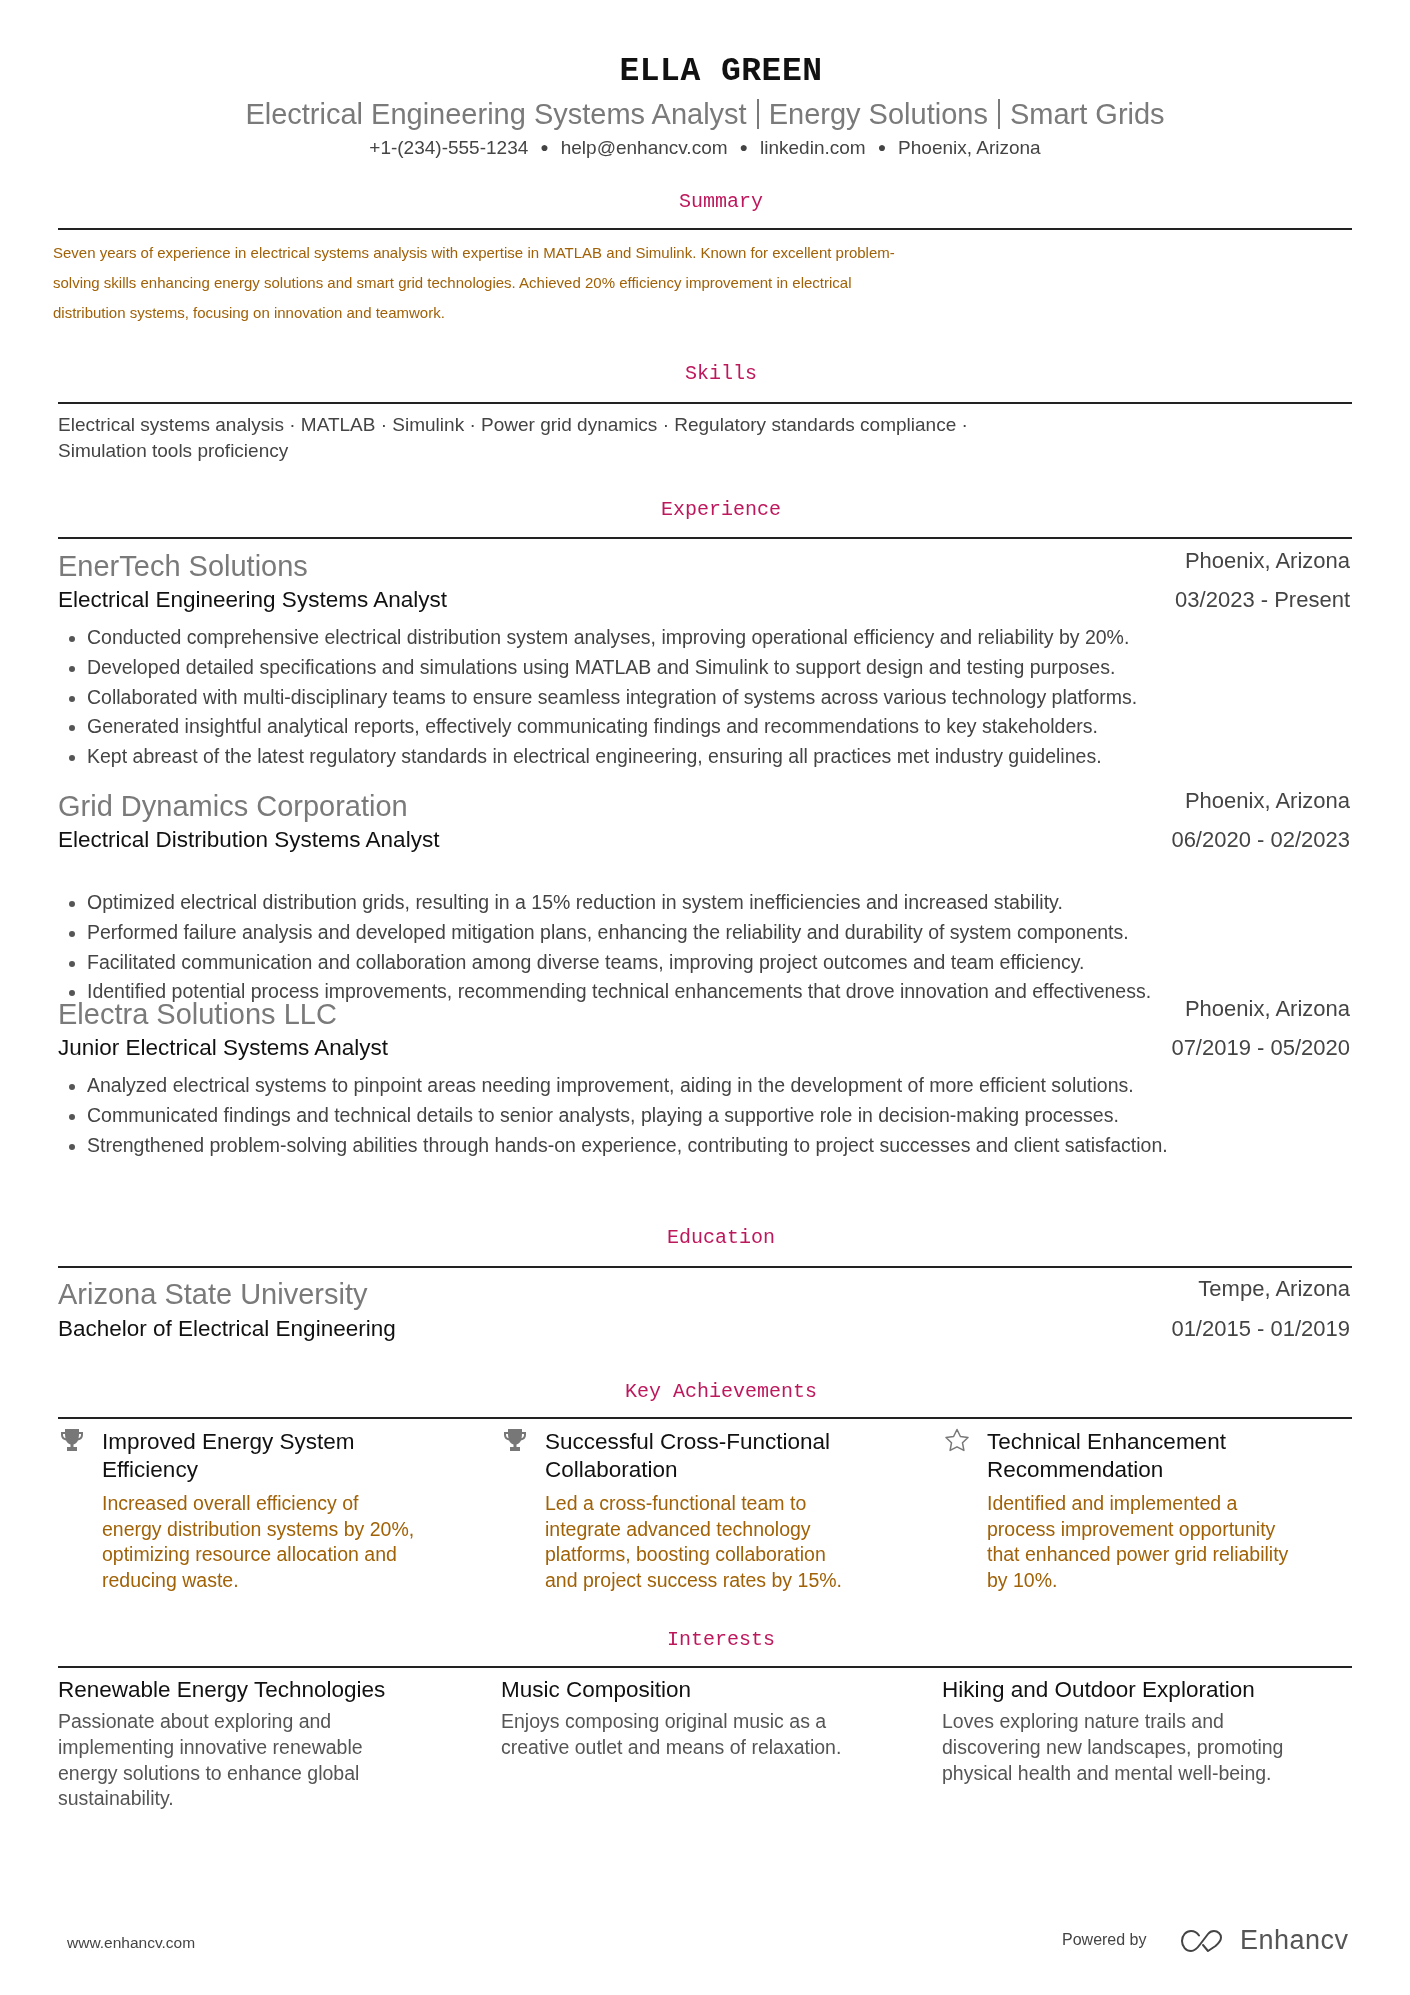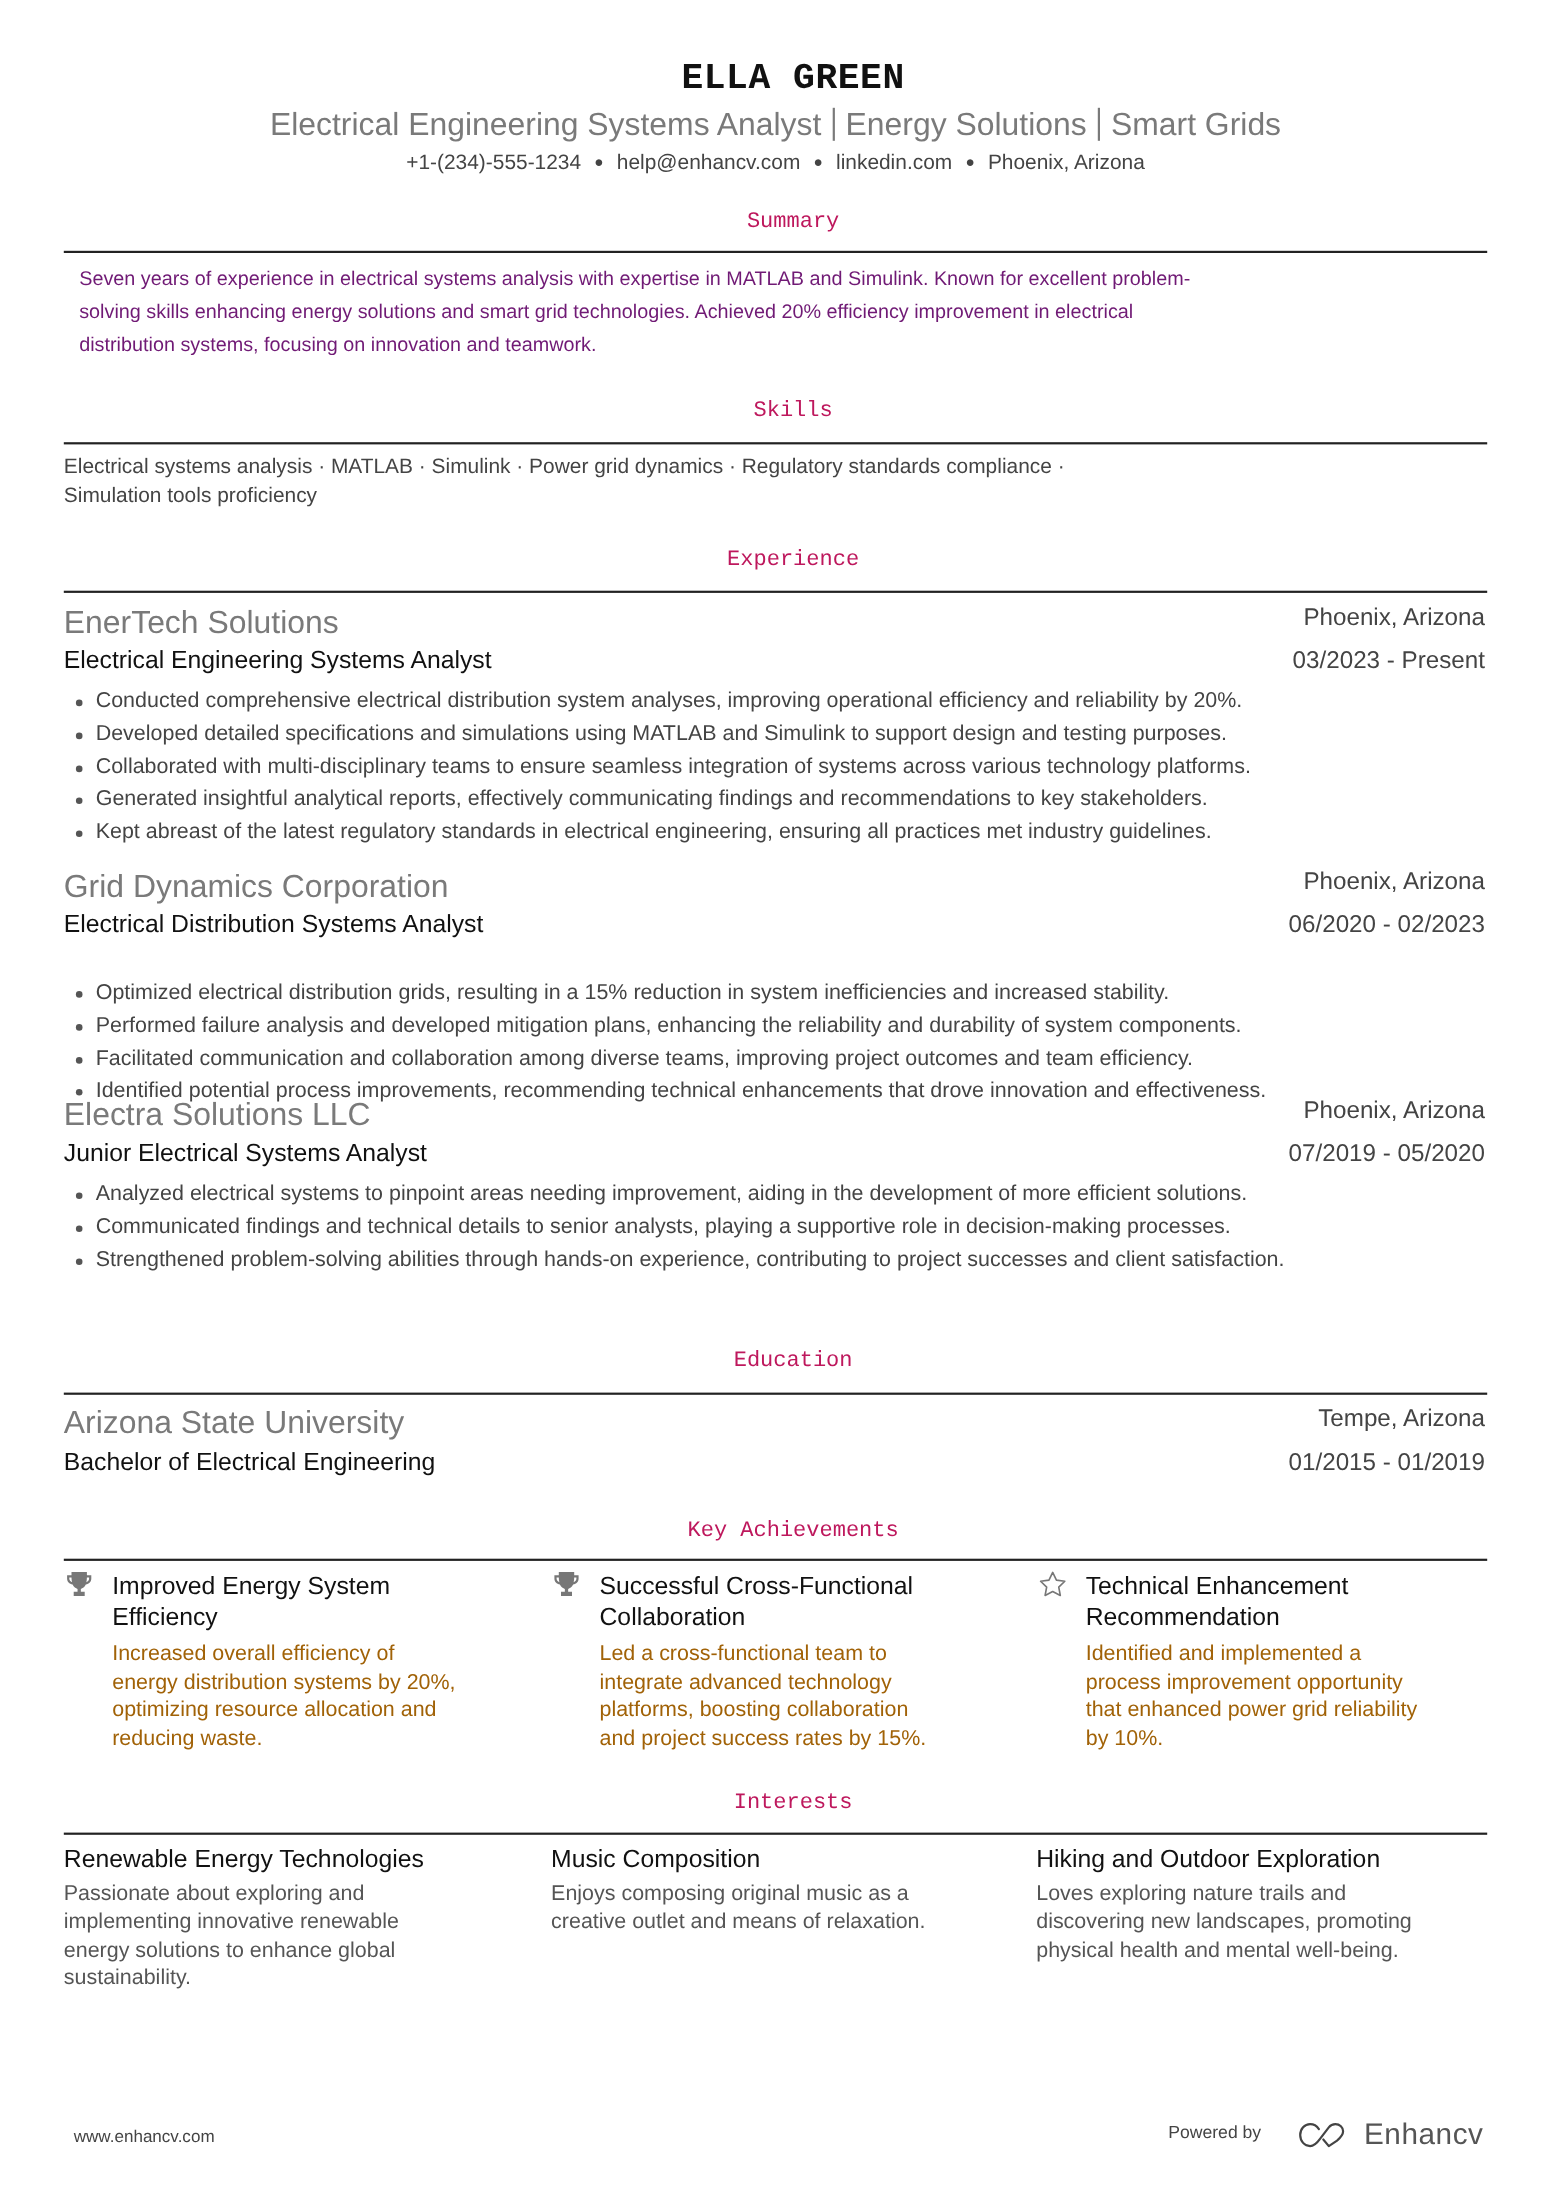--- a/index.html
+++ b/index.html
@@ -6,21 +6,21 @@
   body { width: 1410px; height: 1995px; position: relative; overflow: hidden; font-family: "Liberation Sans", sans-serif; color: #444444; }
   .abs { position: absolute; }
   .serif { font-family: Liberation Mono, monospace; margin-left: 16px; }
   .name { left: 0; width: 1410px; top: 52px; text-align: center; font-size: 33px; font-weight: bold; color: #111111; letter-spacing: 0.5px; line-height: 40px; }
   .tagline { left: 0; width: 1410px; top: 96px; text-align: center; font-size: 29px; color: #7a7a7a; line-height: 36px; }
   .tagline .sep { display: inline-block; width: 2px; height: 30px; background: #7a7a7a; vertical-align: -5px; margin: 0 10px; }
   .contacts { left: 0; width: 1410px; top: 134px; text-align: center; font-size: 19px; color: #444444; line-height: 26px; }
   .contacts .dot { margin: 0 12px; font-size: 14px; vertical-align: 2px; }
   .sec-head { left: 0; width: 1410px; text-align: center; font-size: 20px; color: #be185d; line-height: 36px; }
   .rule { left: 58px; width: 1294px; height: 2px; background: #222222; }
-  .para { left: 72px; width: 1294px; font-size: 18px; line-height: 30px; color: #701a75; }
+  .para { left: 53px; width: 1294px; font-size: 15px; line-height: 30px; color: #a16207; }
   .skills { left: 58px; width: 1160px; font-size: 19px; line-height: 26px; color: #444444; }
   .company { left: 58px; font-size: 29px; color: #7a7a7a; line-height: 36px; }
   .role { left: 58px; font-size: 22.5px; color: #111111; line-height: 30px; }
   .rt { right: 60px; text-align: right; font-size: 22px; color: #444444; line-height: 30px; }
   .bullets { left: 58px; width: 1294px; margin: 0; padding: 0; list-style: none; }
   .bullets li { position: relative; padding-left: 29px; font-size: 19.5px; line-height: 29.8px; color: #444444; white-space: nowrap; }
   .bullets li::before { content: ""; position: absolute; left: 11px; top: 13px; width: 6px; height: 6px; border-radius: 50%; background: #555555; }
   .ach { width: 390px; }
   .ach-icon { position: absolute; left: 0; top: 0; width: 26px; height: 24px; }
   .ach-title { margin-left: 43px; font-size: 22.5px; line-height: 28px; color: #111111; }

